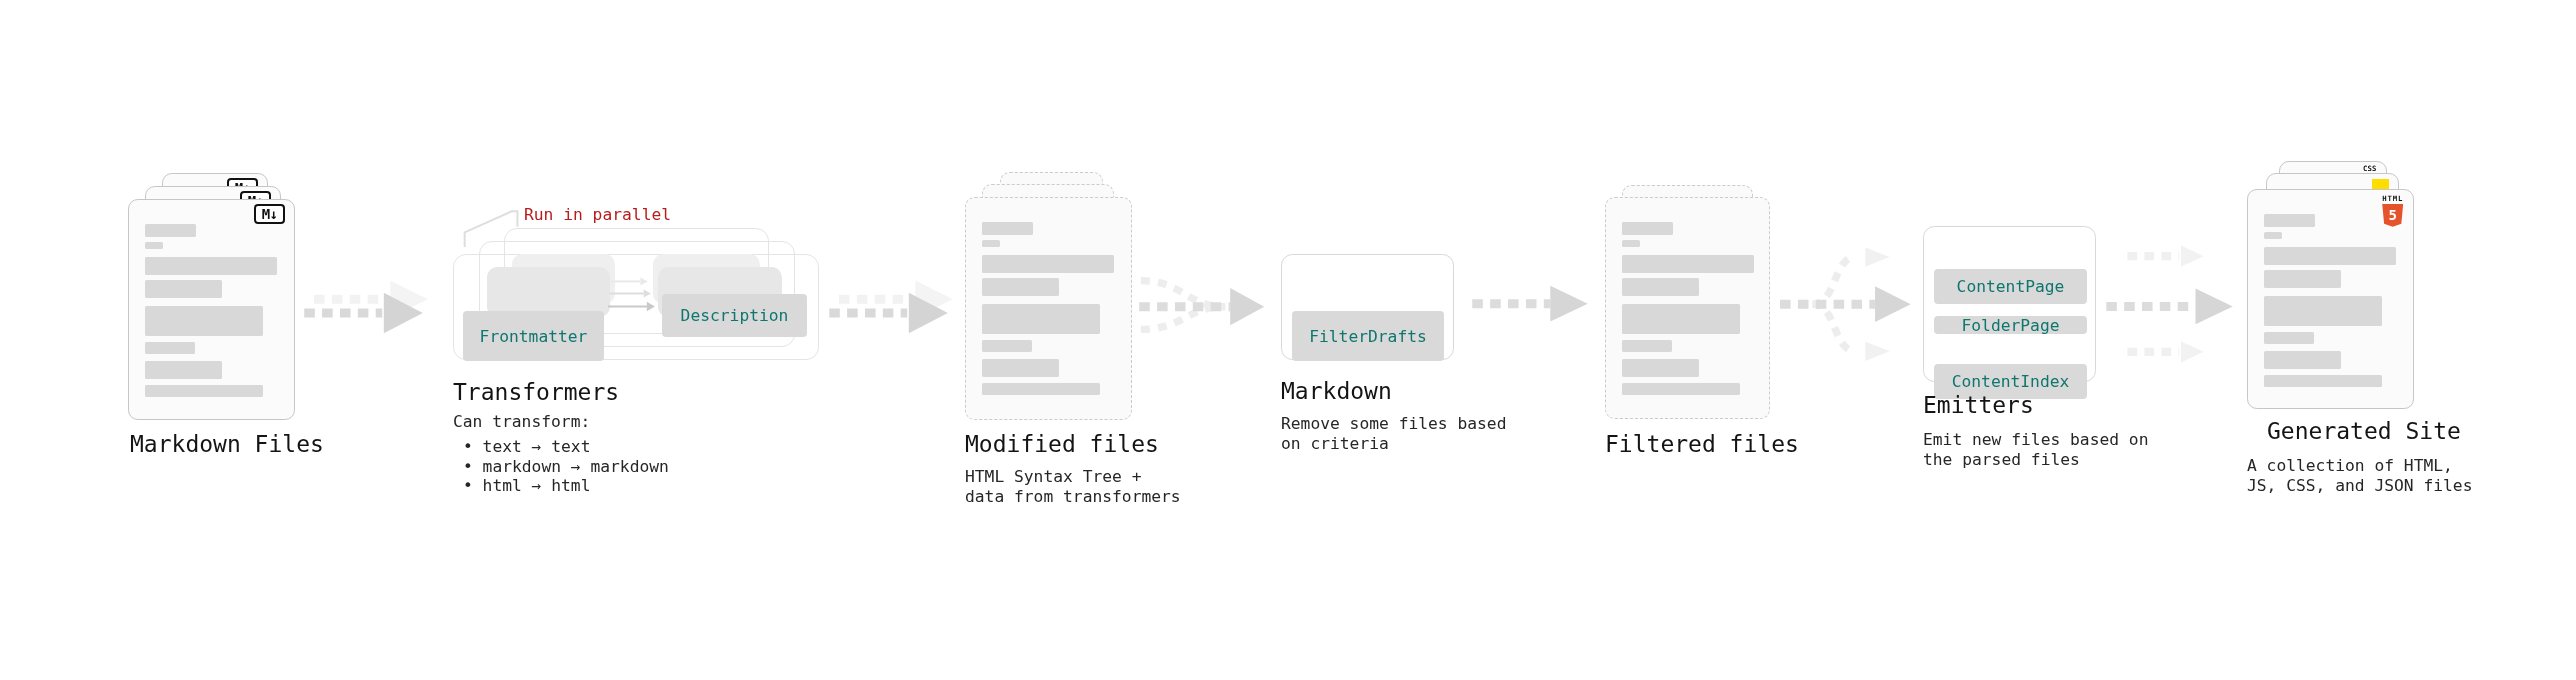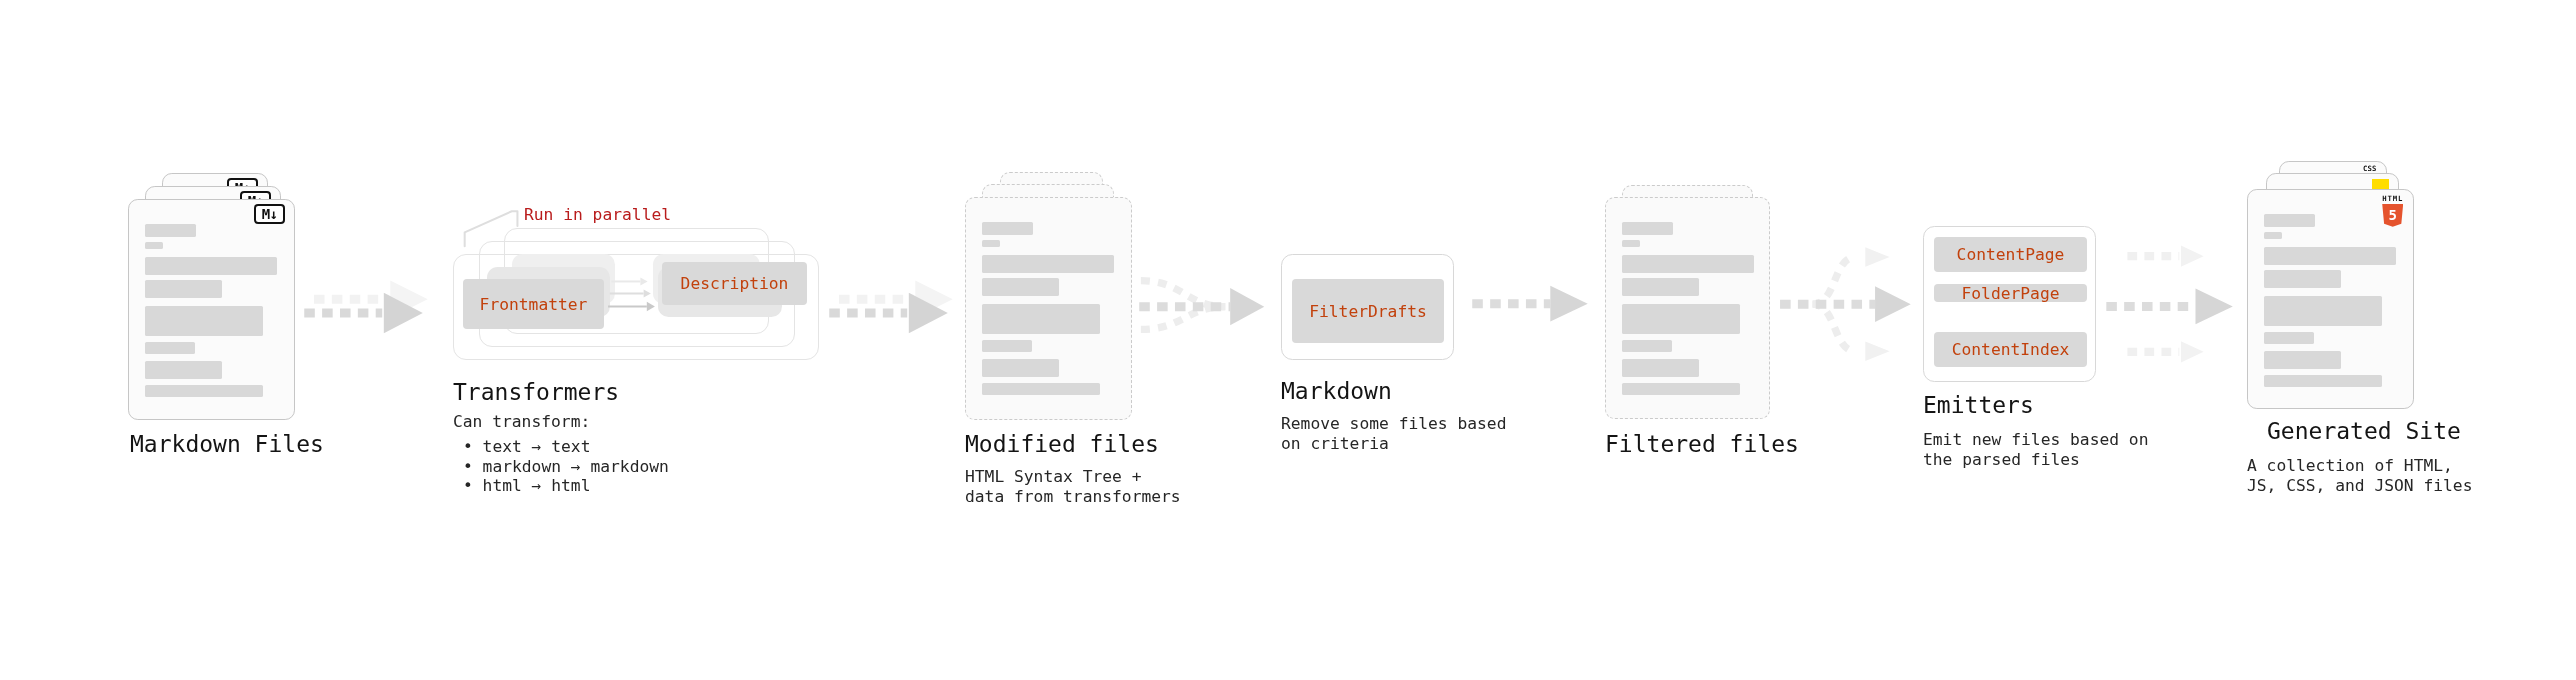--- a/index.html
+++ b/index.html
@@ -9,21 +9,21 @@
   .card{position:absolute;background:#fbfbfb;border:1.6px solid #c6c6c6;border-radius:9.8px;box-sizing:border-box;}
   .card.dashed{border:1.6px dashed #cbcbcb;background:#fafafa;}
   .bars i{position:absolute;left:16.3px;background:#d8d8d8;border-radius:1.6px;display:block;}
   
   .stage-label{position:absolute;font-size:23px;font-weight:500;color:#141414;white-space:nowrap;letter-spacing:0;}
   .sub{position:absolute;font-size:16.3px;line-height:20px;color:#262626;white-space:nowrap;}
   .sub span{display:block;}
   .annotation{position:absolute;font-size:16.3px;color:#b91c1c;white-space:nowrap;}
   
   .pill{position:absolute;background:#d9d9d9;border-radius:4px;display:flex;align-items:center;justify-content:center;
-        font-size:16.3px;color:#c2410c;box-sizing:border-box;white-space:nowrap;}
+        font-size:16.3px;color:#0f766e;box-sizing:border-box;white-space:nowrap;margin-top:32px;}
   .ghost{position:absolute;border-radius:10.6px;}
   .g1{background:#e7e7e7;} .g2{background:#efefef;}
   
   .tbox{position:absolute;border:1.6px solid #e4e4e4;border-radius:13px;box-sizing:border-box;}
   .cbox{position:absolute;border:1.6px solid #d8d8d8;border-radius:11.4px;box-sizing:border-box;background:#ffffff;}
   
   .md-badge{position:absolute;top:4.1px;right:9px;width:31px;height:20.3px;border:2.4px solid #111;border-radius:4.1px;
             background:#fff;display:flex;align-items:center;justify-content:center;
             font-size:14px;font-weight:bold;color:#111;letter-spacing:-0.8px;box-sizing:border-box;}
   
@@ -140,21 +140,21 @@
 
   <svg style="left:1136px;top:275px;" width="138" height="65" viewBox="0 0 170 80">
     <path d="M6,7 C58,7 62,39 110,39" fill="none" stroke="#ededed" stroke-width="9" stroke-dasharray="11 10"></path>
     <path d="M6,67 C58,67 62,39 110,39" fill="none" stroke="#ededed" stroke-width="9" stroke-dasharray="11 10"></path>
     <line x1="4" y1="39" x2="116" y2="39" stroke="#dcdcdc" stroke-width="11" stroke-dasharray="13 9"></line>
     <polygon points="116,16 158,39 116,62" fill="#d6d6d6"></polygon>
   </svg>
 
   <section>
     <div class="cbox" style="left:1281px;top:254px;width:173px;height:106px;"></div>
-    <div class="pill" style="left:1292px;top:279px;width:152px;height:64px;">FilterDrafts</div>
+    <div class="pill" style="left:1292px;top:279px;width:152px;height:50px;">FilterDrafts</div>
     <div class="stage-label" style="left:1281px;top:378px;">Markdown</div>
     <div class="sub" style="left:1281px;top:414px;">
       <span>Remove some files based</span>
       <span>on criteria</span>
     </div>
   </section>
 
   <svg style="left:1469px;top:284px;" width="122" height="41" viewBox="0 0 150 50">
     <line x1="4" y1="24" x2="100" y2="24" stroke="#dcdcdc" stroke-width="11" stroke-dasharray="13 9"></line>
     <polygon points="100,2 146,24 100,46" fill="#d6d6d6"></polygon>

